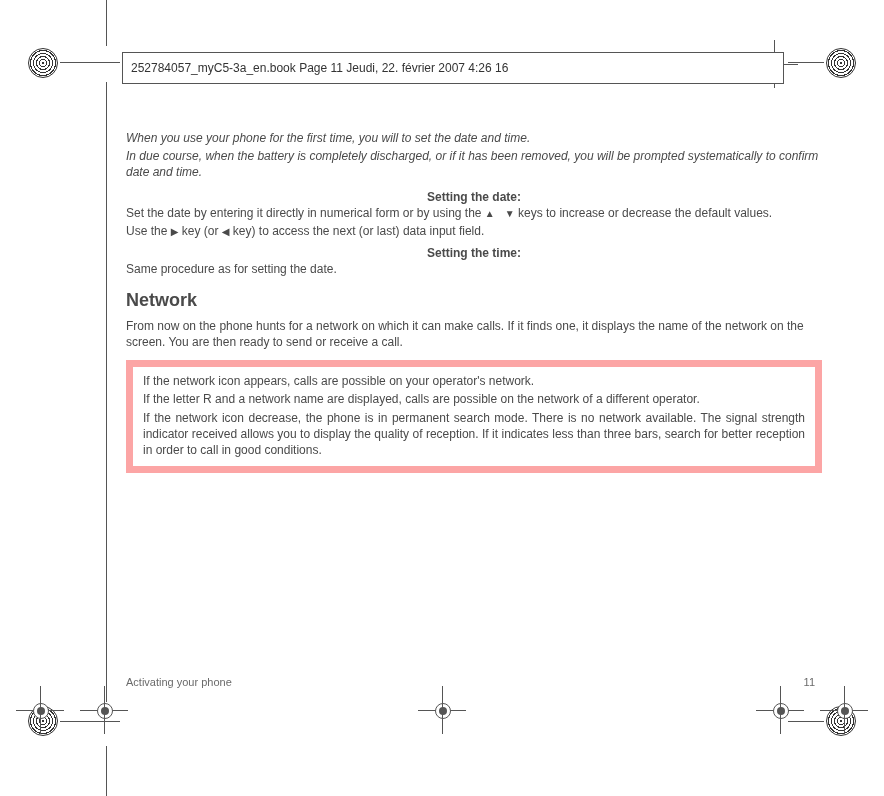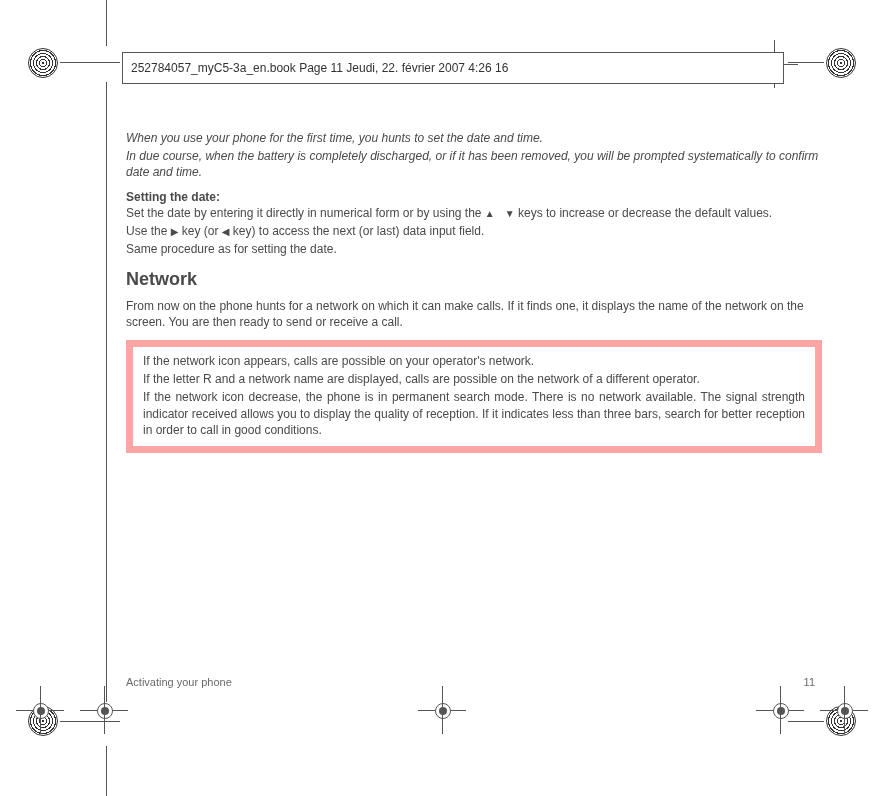--- a/index.html
+++ b/index.html
@@ -84,21 +84,21 @@
     line-height: 1.35;
     color: #4a4a4a;
   }
   .content h2 {
     font-size: 18px;
     font-weight: bold;
     margin: 0 0 6px 0;
     color: #4a4a4a;
   }
   .italic-block { font-style: italic; margin-bottom: 8px; }
-  .sub-bold { font-weight: bold; margin-top: 6px; }
+  .sub-bold { font-weight: bold; margin-top: 6px; text-align: center; }
   .para { margin: 0 0 2px 0; }
   .info-box {
     border: 7px solid #fca5a5;
     padding: 6px 10px;
     margin-top: 10px;
     text-align: justify;
   }
 
   .footer {
     position: absolute;
@@ -155,40 +155,41 @@
 <div class="crosshair" style="top:40px; left:750px;">
     <div class="dot"></div>
   </div>
 
 <div class="header-box">
   <span>252784057_myC5-3a_en.book  Page 11  Jeudi, 22. février 2007  4:26 16</span>
 </div>
 
 <div class="content">
   <div class="italic-block">
-    <div class="para">When you use your phone for the first time, you hunts to set the date and time.</div>
+    <div class="para">When you use your phone for the first time, you will to set the date and time.</div>
     <div class="para">In due course, when the battery is completely discharged, or if it has been removed, you will be prompted systematically to confirm date and time.</div>
   </div>
 
   <div class="sub-bold">Setting the date:</div>
   <div class="para">
     <span>Set the date by entering it directly in numerical form or by using the </span>
     <span class="icon-key">▲</span>
     &nbsp;
     <span class="icon-key">▼</span>
     <span> keys to increase or decrease the default values.</span>
   </div>
   <div class="para">
     <span>Use the </span>
     <span class="icon-key">▶</span>
     <span> key (or </span>
     <span class="icon-key">◀</span>
     <span> key) to access the next (or last) data input field.</span>
   </div>
 
+  <div class="sub-bold">Setting the time:</div>
   <div class="para">Same procedure as for setting the date.</div>
 
   <h2 style="margin-top:10px;">Network</h2>
   <div class="para">From now on the phone hunts for a network on which it can make calls. If it finds one, it displays the name of the network on the screen. You are then ready to send or receive a call.</div>
 
   <div class="info-box">
     <div class="para">If the network icon appears, calls are possible on your operator's network.</div>
     <div class="para">If the letter R and a network name are displayed, calls are possible on the network of a different operator.</div>
     <div class="para">If the network icon decrease, the phone is in permanent search mode. There is no network available. The signal strength indicator received allows you to display the quality of reception. If it indicates less than three bars, search for better reception in order to call in good conditions.</div>
   </div>

